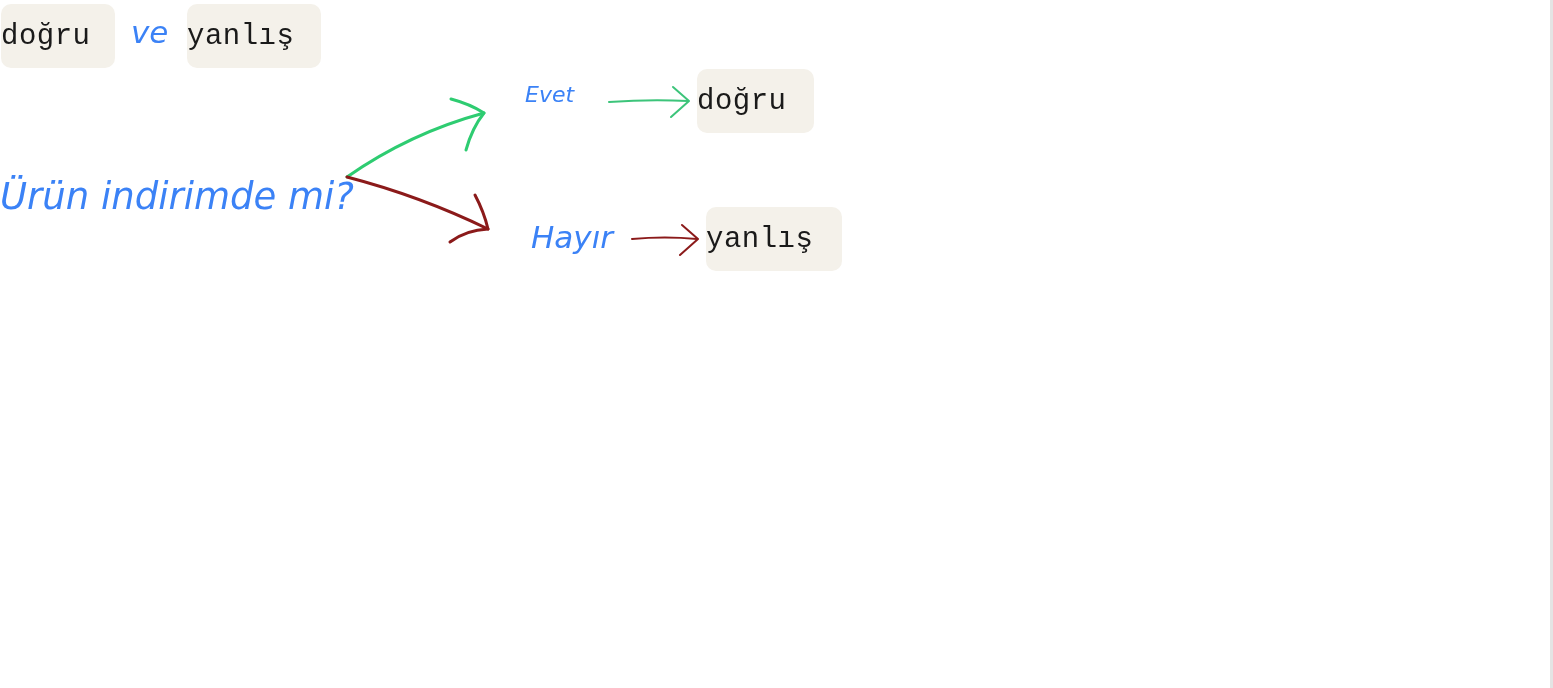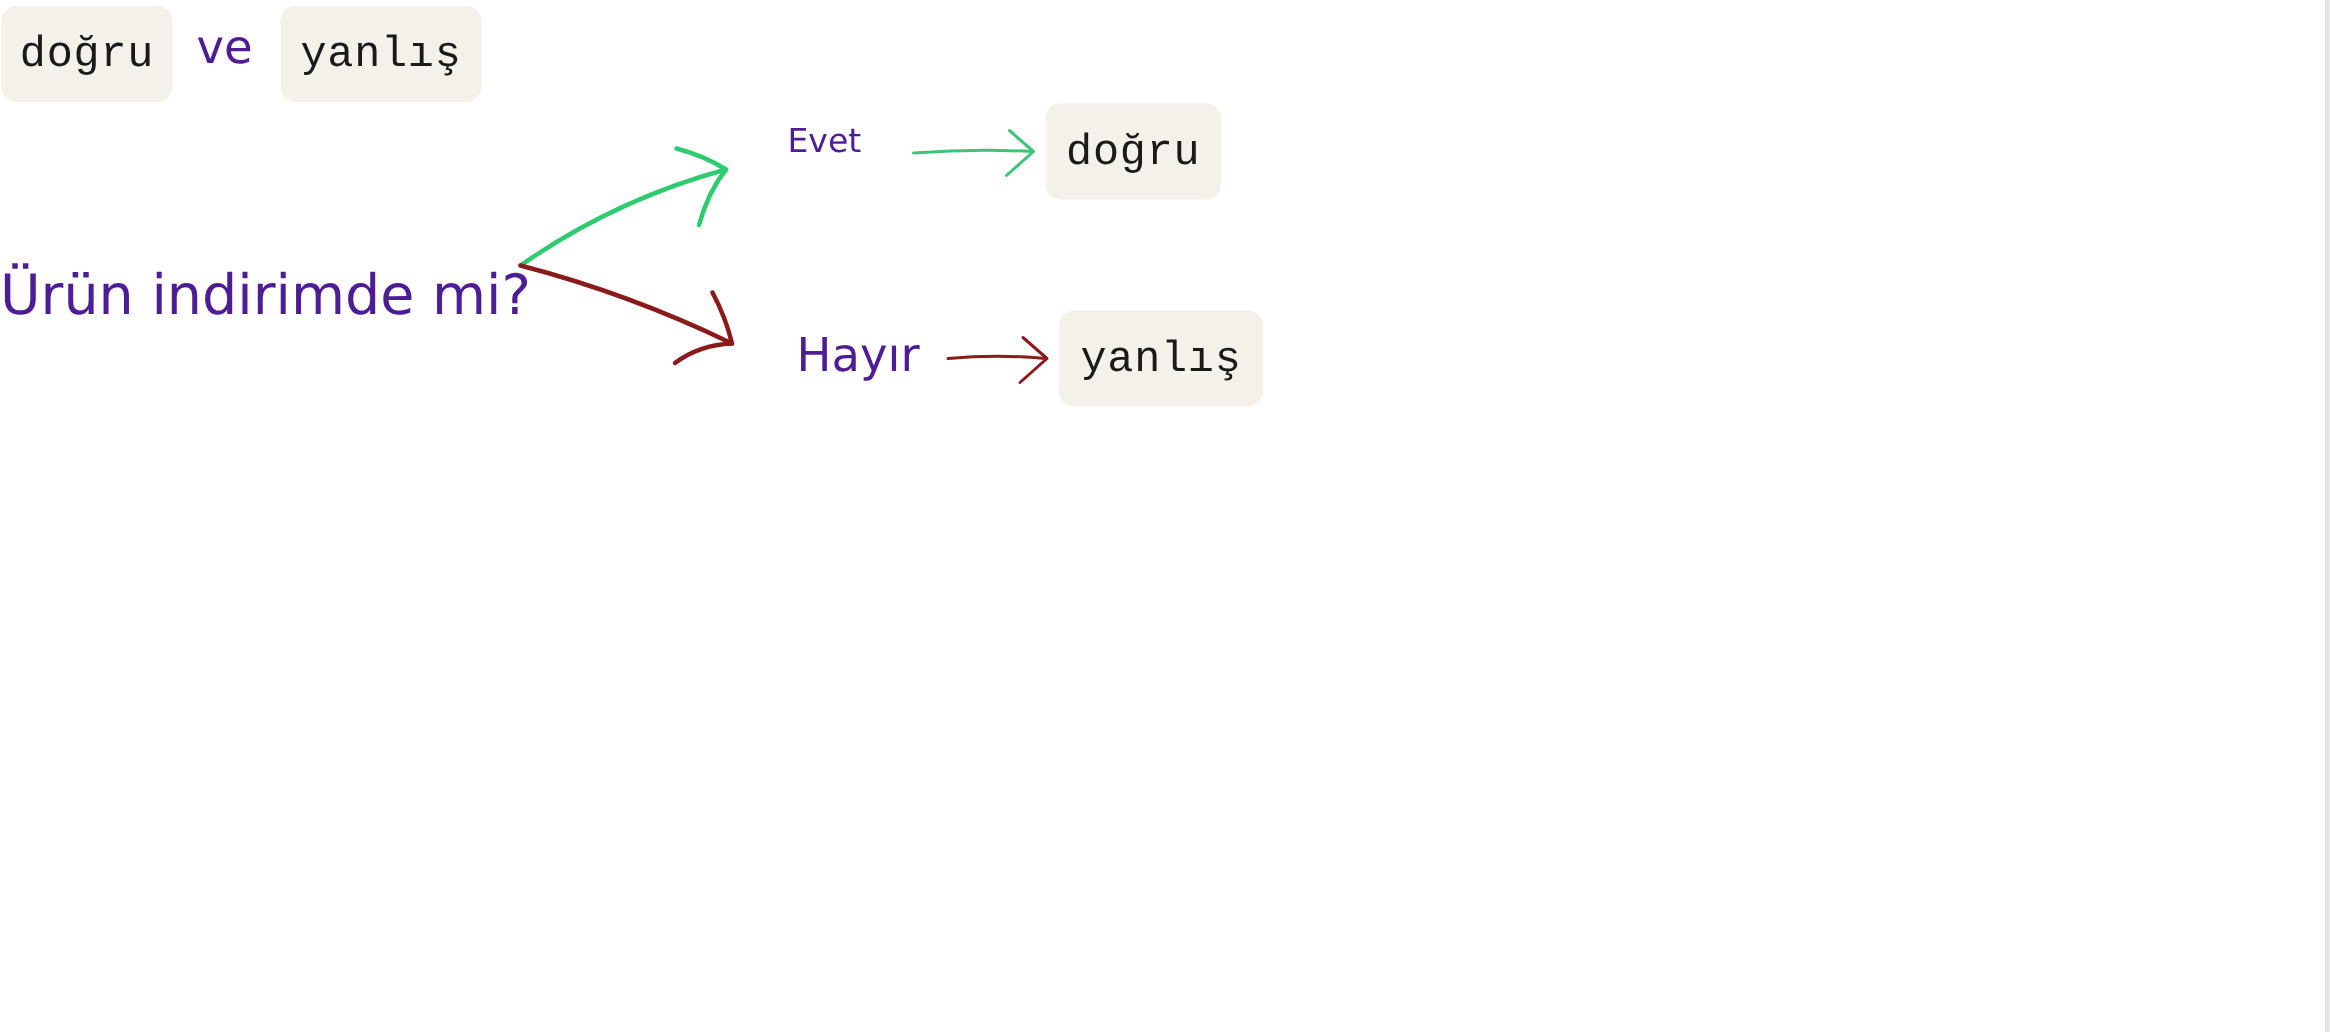--- a/index.html
+++ b/index.html
@@ -4,23 +4,23 @@
   <style>
     html, body { margin:0; padding:0; }
     body {
       width:1553px; height:688px; background:#ffffff; position:relative; overflow:hidden;
       font-family:"DejaVu Sans", sans-serif; color:#111;
     }
     .right-edge { position:absolute; right:0; top:0; width:3px; height:688px; background:#e4e4e4; }
     .chip {
       position:absolute; background:#f4f1ea; border-radius:10px;
       font-family:"Liberation Mono", monospace; font-size:29px; color:#1a1a1a;
-      display:flex; align-items:center; justify-content:center; letter-spacing:0.5px;
+      display:flex; align-items:center; justify-content:flex-start; letter-spacing:0.5px;
     }
-    .label { position:absolute; font-family:"DejaVu Sans", sans-serif; color:#4c1d95; white-space:nowrap; }
+    .label { position:absolute; font-family:"DejaVu Sans", sans-serif; color:#3b82f6; white-space:nowrap;font-style:italic; }
     svg.arrows { position:absolute; left:0; top:0; width:1553px; height:688px; pointer-events:none; }
   </style>
 </head>
 <body>
 
 <div class="right-edge"></div>
 
 <div class="chip" style="left:1px; top:4px; width:114px; height:64px;">
   <span>doğru</span>
 </div>

